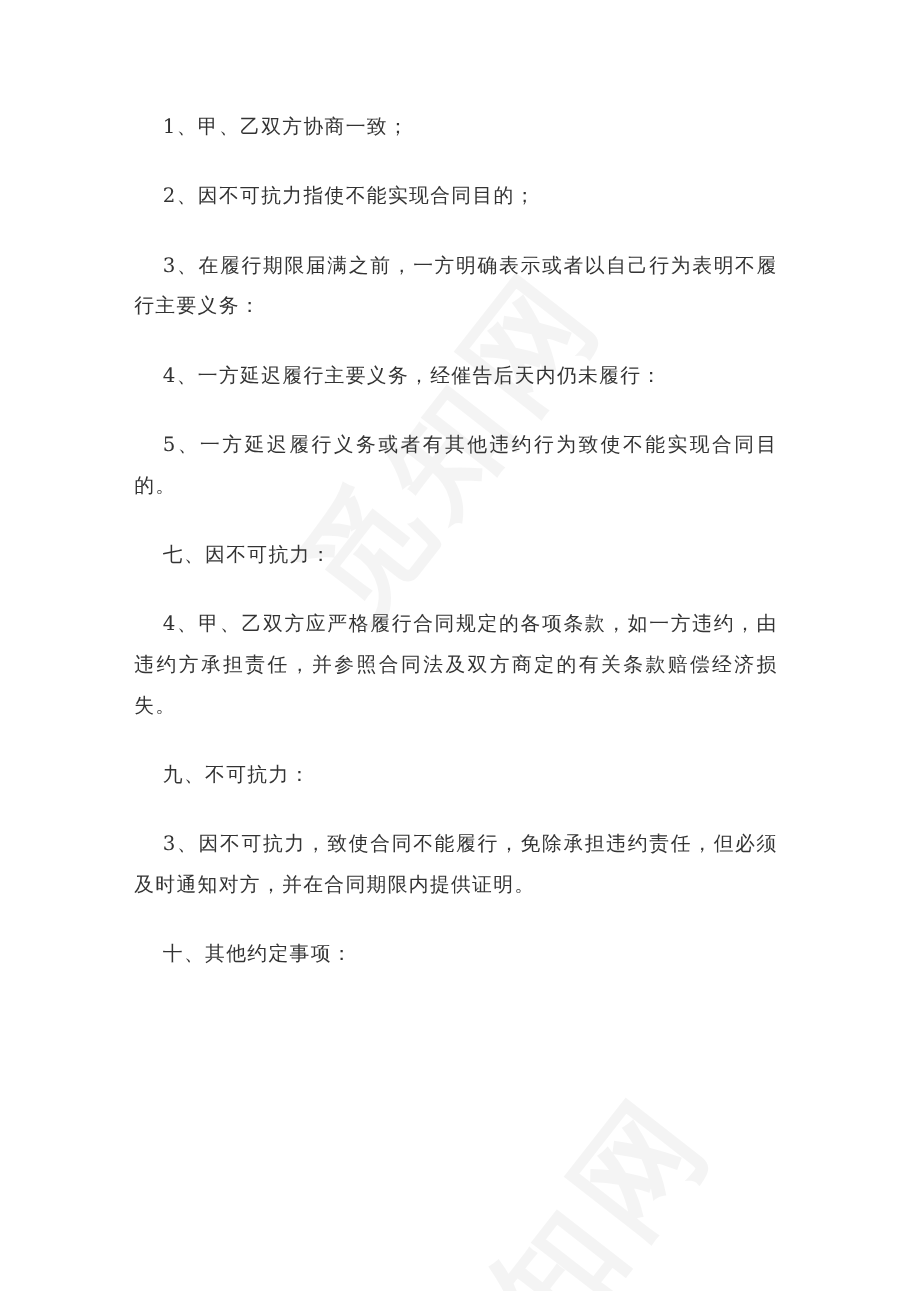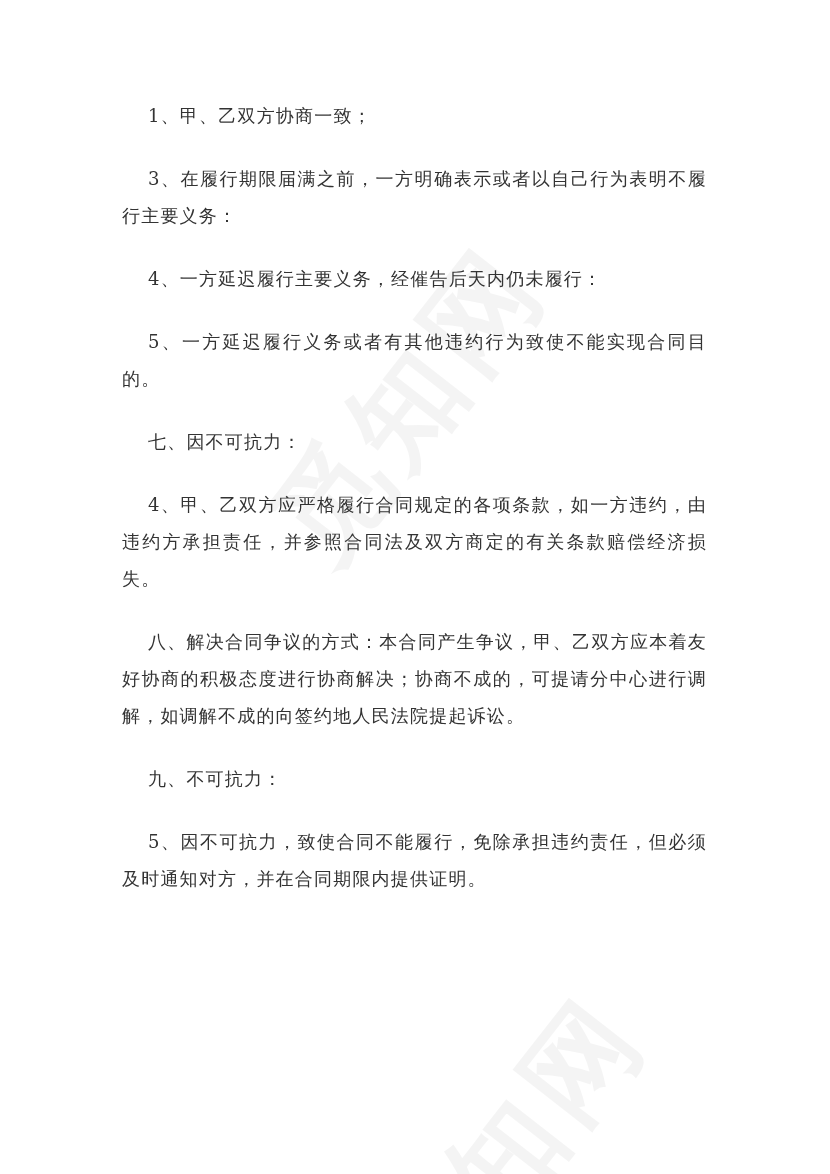--- a/index.html
+++ b/index.html
@@ -53,23 +53,24 @@
   </style>
 </head>
 <body>
 
 <div class="page">
   <div class="watermark wm1">觅知网</div>
   <div class="watermark wm2">觅知网</div>
 
   <div class="content">
     <p class="para">1、甲、乙双方协商一致；</p>
+    <p class="para">2、因不可抗力指使不能实现合同目的；</p>
     <p class="para">3、在履行期限届满之前，一方明确表示或者以自己行为表明不履行主要义务：</p>
     <p class="para">4、一方延迟履行主要义务，经催告后天内仍未履行：</p>
     <p class="para">5、一方延迟履行义务或者有其他违约行为致使不能实现合同目的。</p>
     <p class="para">七、因不可抗力：</p>
     <p class="para">4、甲、乙双方应严格履行合同规定的各项条款，如一方违约，由违约方承担责任，并参照合同法及双方商定的有关条款赔偿经济损失。</p>
-    <p class="para">八、解决合同争议的方式：本合同产生争议，甲、乙双方应本着友好协商的积极态度进行协商解决；协商不成的，可提请分中心进行调解，如调解不成的向签约地人民法院提起诉讼。</p>
     <p class="para">九、不可抗力：</p>
-    <p class="para">5、因不可抗力，致使合同不能履行，免除承担违约责任，但必须及时通知对方，并在合同期限内提供证明。</p>
+    <p class="para">3、因不可抗力，致使合同不能履行，免除承担违约责任，但必须及时通知对方，并在合同期限内提供证明。</p>
+    <p class="para">十、其他约定事项：</p>
 
   </div>
 </div>
 
 </body></html>

